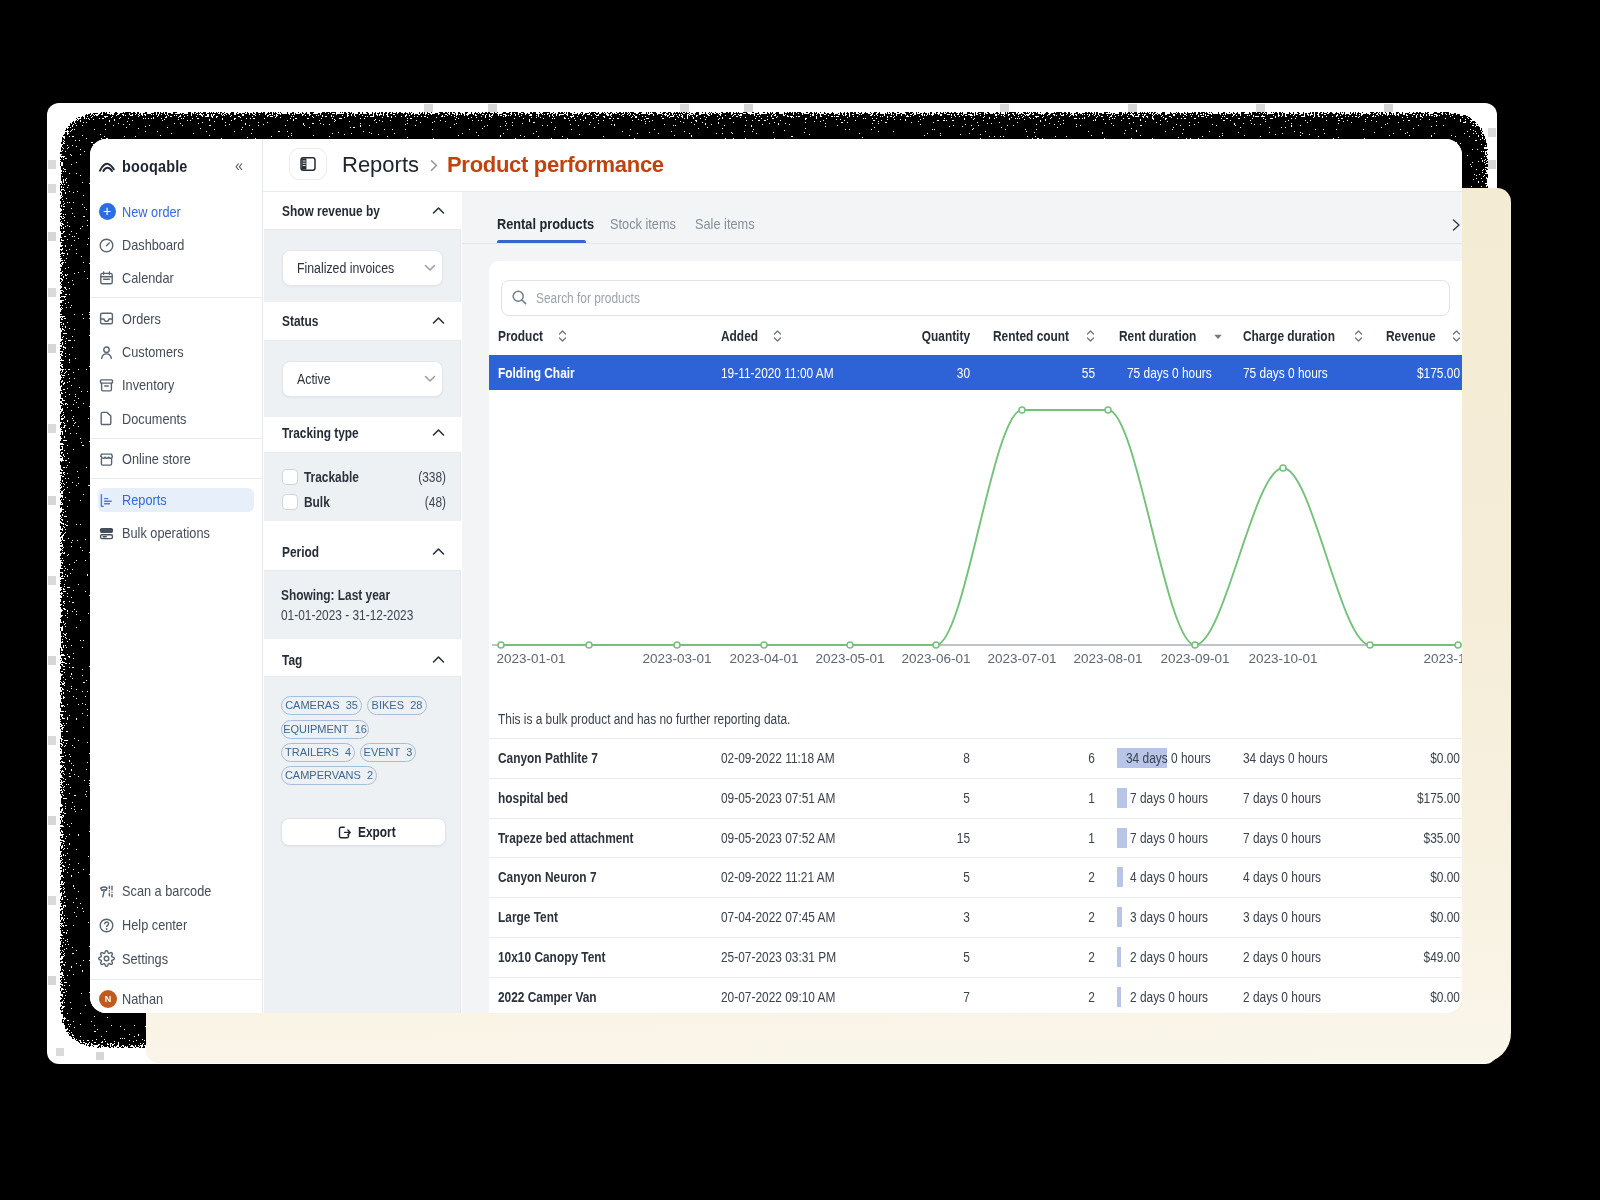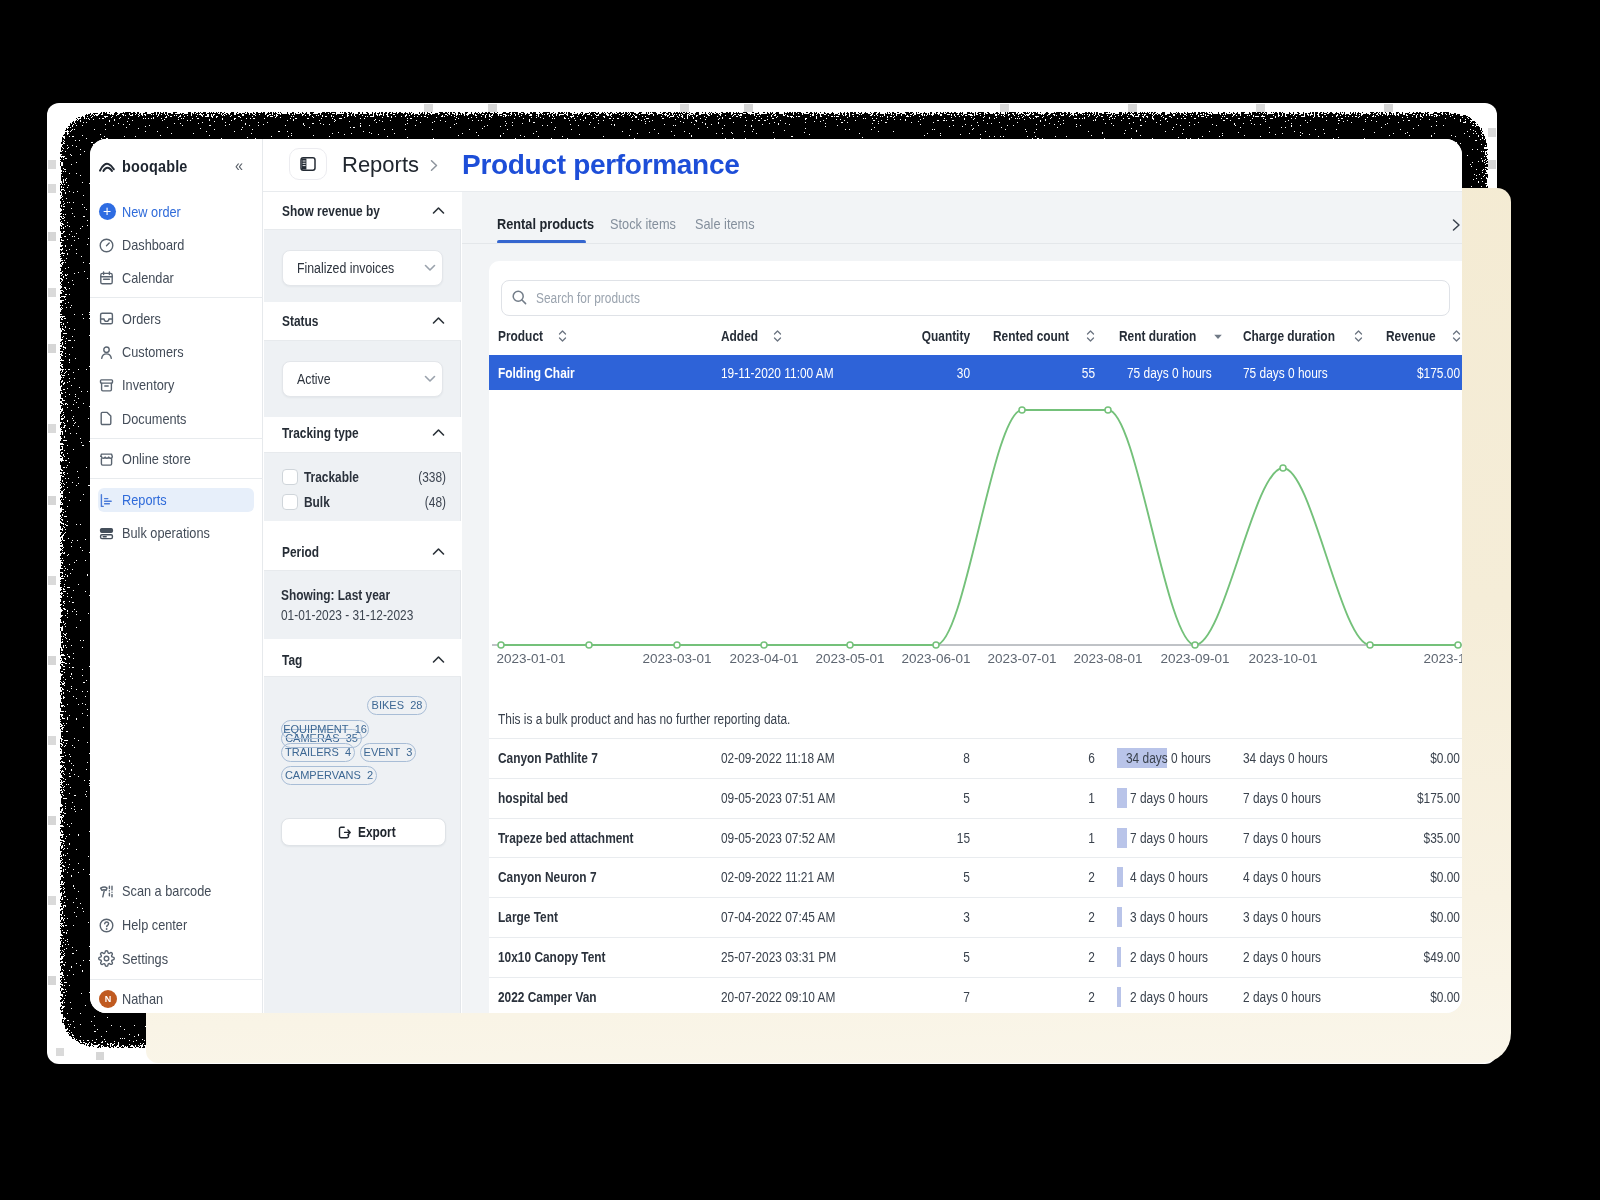--- a/index.html
+++ b/index.html
@@ -187,21 +187,21 @@
     <div class="abs" style="left:199px;top:9px;width:38px;height:32px;border:1px solid #ececf0;border-radius:10px;background:#fff"></div>
     <svg class="icon" style="left:210px;top:17px" width="16" height="16" viewBox="0 0 16 16">
       <rect x="1" y="1.7" width="14" height="12.6" rx="2.2" fill="none" stroke="#242b34" stroke-width="1.5"></rect>
       <rect x="1.8" y="2.5" width="4.6" height="11" fill="#242b34"></rect>
       <path d="M2.6 5h3M2.6 7.3h3M2.6 9.6h3" stroke="#fff" stroke-width="0.9"></path>
     </svg>
     <div class="t ns" style="left:252px;top:13px;font-size:22px;line-height:26px;color:#20262e">Reports</div>
     <svg class="icon" style="left:339px;top:20px" width="10" height="13" viewBox="0 0 10 13" fill="none" stroke="#8d949d" stroke-width="1.5" stroke-linecap="round" stroke-linejoin="round">
         <path d="M2.5 1.8 7.5 6.5 2.5 11.2"></path>
       </svg>
-    <div class="t ns" style="left:372px;top:13px;font-size:28px;line-height:26px;font-weight:bold;color:#1d4ed8;letter-spacing:-0.3px">Product performance</div>
+    <div class="t ns" style="left:357px;top:13px;font-size:22px;line-height:26px;font-weight:bold;color:#c2410c;letter-spacing:-0.3px">Product performance</div>
   </div>
   <div id="pcontent">
     <div class="ph" style="top:53px;height:38px"></div>
     <div class="pht" style="top:62px">Show revenue by</div>
     <svg class="icon" style="left:342px;top:67px" width="13" height="9" viewBox="0 0 13 9" fill="none" stroke="#2a3138" stroke-width="1.6" stroke-linecap="round" stroke-linejoin="round">
         <path d="M1.5 7 6.5 2 11.5 7"></path>
       </svg>
 
     <div class="drop" style="top:111px"><span class="ds">Finalized invoices</span></div>
     <svg class="icon" style="left:334px;top:125px" width="12" height="8" viewBox="0 0 12 8" fill="none" stroke="#9aa2ac" stroke-width="1.6" stroke-linecap="round" stroke-linejoin="round">
@@ -240,21 +240,21 @@
 
     <div class="t" style="left:191px;top:446px;font-size:14px;font-weight:bold;color:#2a313b">Showing: Last year</div>
     <div class="t" style="left:191px;top:466px;font-size:14px;color:#3e4651">01-01-2023 - 31-12-2023</div>
 
     <div class="ph" style="top:500px;height:38px"></div>
     <div class="pht" style="top:511px">Tag</div>
     <svg class="icon" style="left:342px;top:516px" width="13" height="9" viewBox="0 0 13 9" fill="none" stroke="#2a3138" stroke-width="1.6" stroke-linecap="round" stroke-linejoin="round">
         <path d="M1.5 7 6.5 2 11.5 7"></path>
       </svg>
 
-    <div class="chip" style="left:191px;top:590px;width:81px">CAMERAS&nbsp; 35</div>
+    <div class="chip" style="left:191px;top:557px;width:81px">CAMERAS&nbsp; 35</div>
     <div class="chip" style="left:277px;top:557px;width:60px">BIKES&nbsp; 28</div>
     <div class="chip" style="left:191px;top:581px;width:88px">EQUIPMENT&nbsp; 16</div>
     <div class="chip" style="left:191px;top:604px;width:74px">TRAILERS&nbsp; 4</div>
     <div class="chip" style="left:270px;top:604px;width:56px">EVENT&nbsp; 3</div>
     <div class="chip" style="left:191px;top:627px;width:96px">CAMPERVANS&nbsp; 2</div>
 
     <div class="abs" style="left:191px;top:679px;width:165px;height:28px;background:#fff;border:1px solid #dfe3e7;border-radius:8px;box-shadow:0 1px 2px rgba(20,30,50,.06)"></div>
     <svg class="icon" style="left:247px;top:686px" width="15" height="15" viewBox="0 0 15 15" fill="none" stroke="#20262e" stroke-width="1.4" stroke-linecap="round" stroke-linejoin="round">
       <path d="M7.2 2.2H4a1.5 1.5 0 0 0-1.5 1.5v7.6A1.5 1.5 0 0 0 4 12.8h6a1.5 1.5 0 0 0 1.5-1.5V9.6"></path>
       <path d="M7.6 7.4h5.6M10.9 5.1l2.3 2.3-2.3 2.3"></path>

